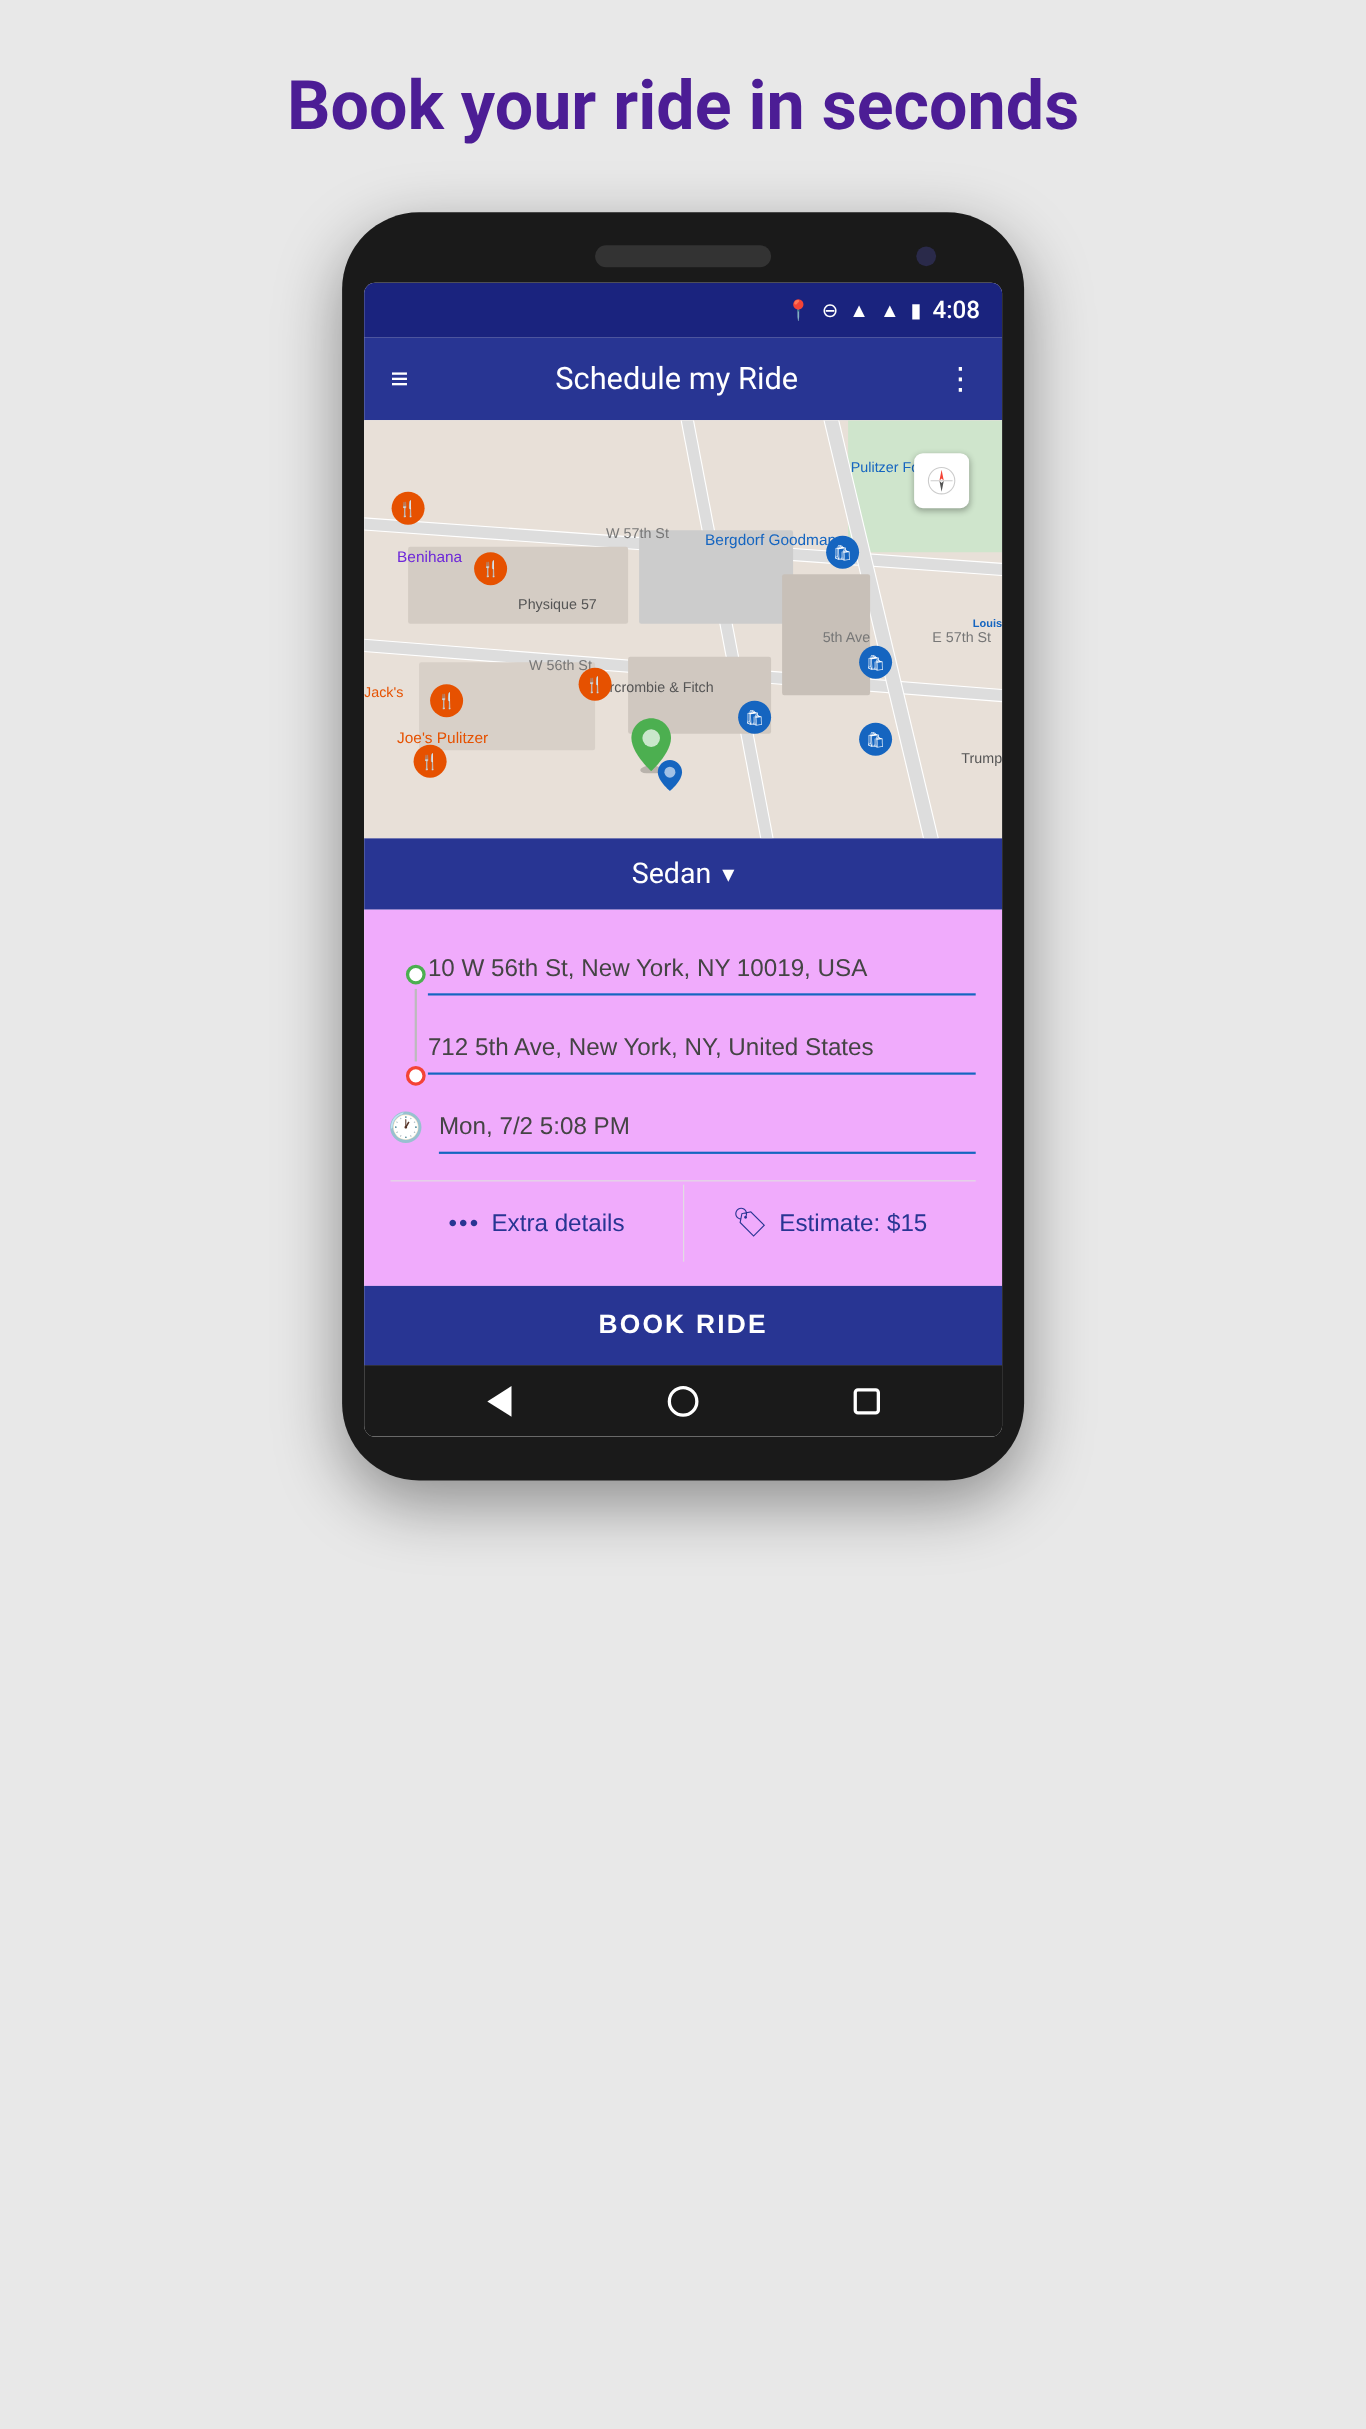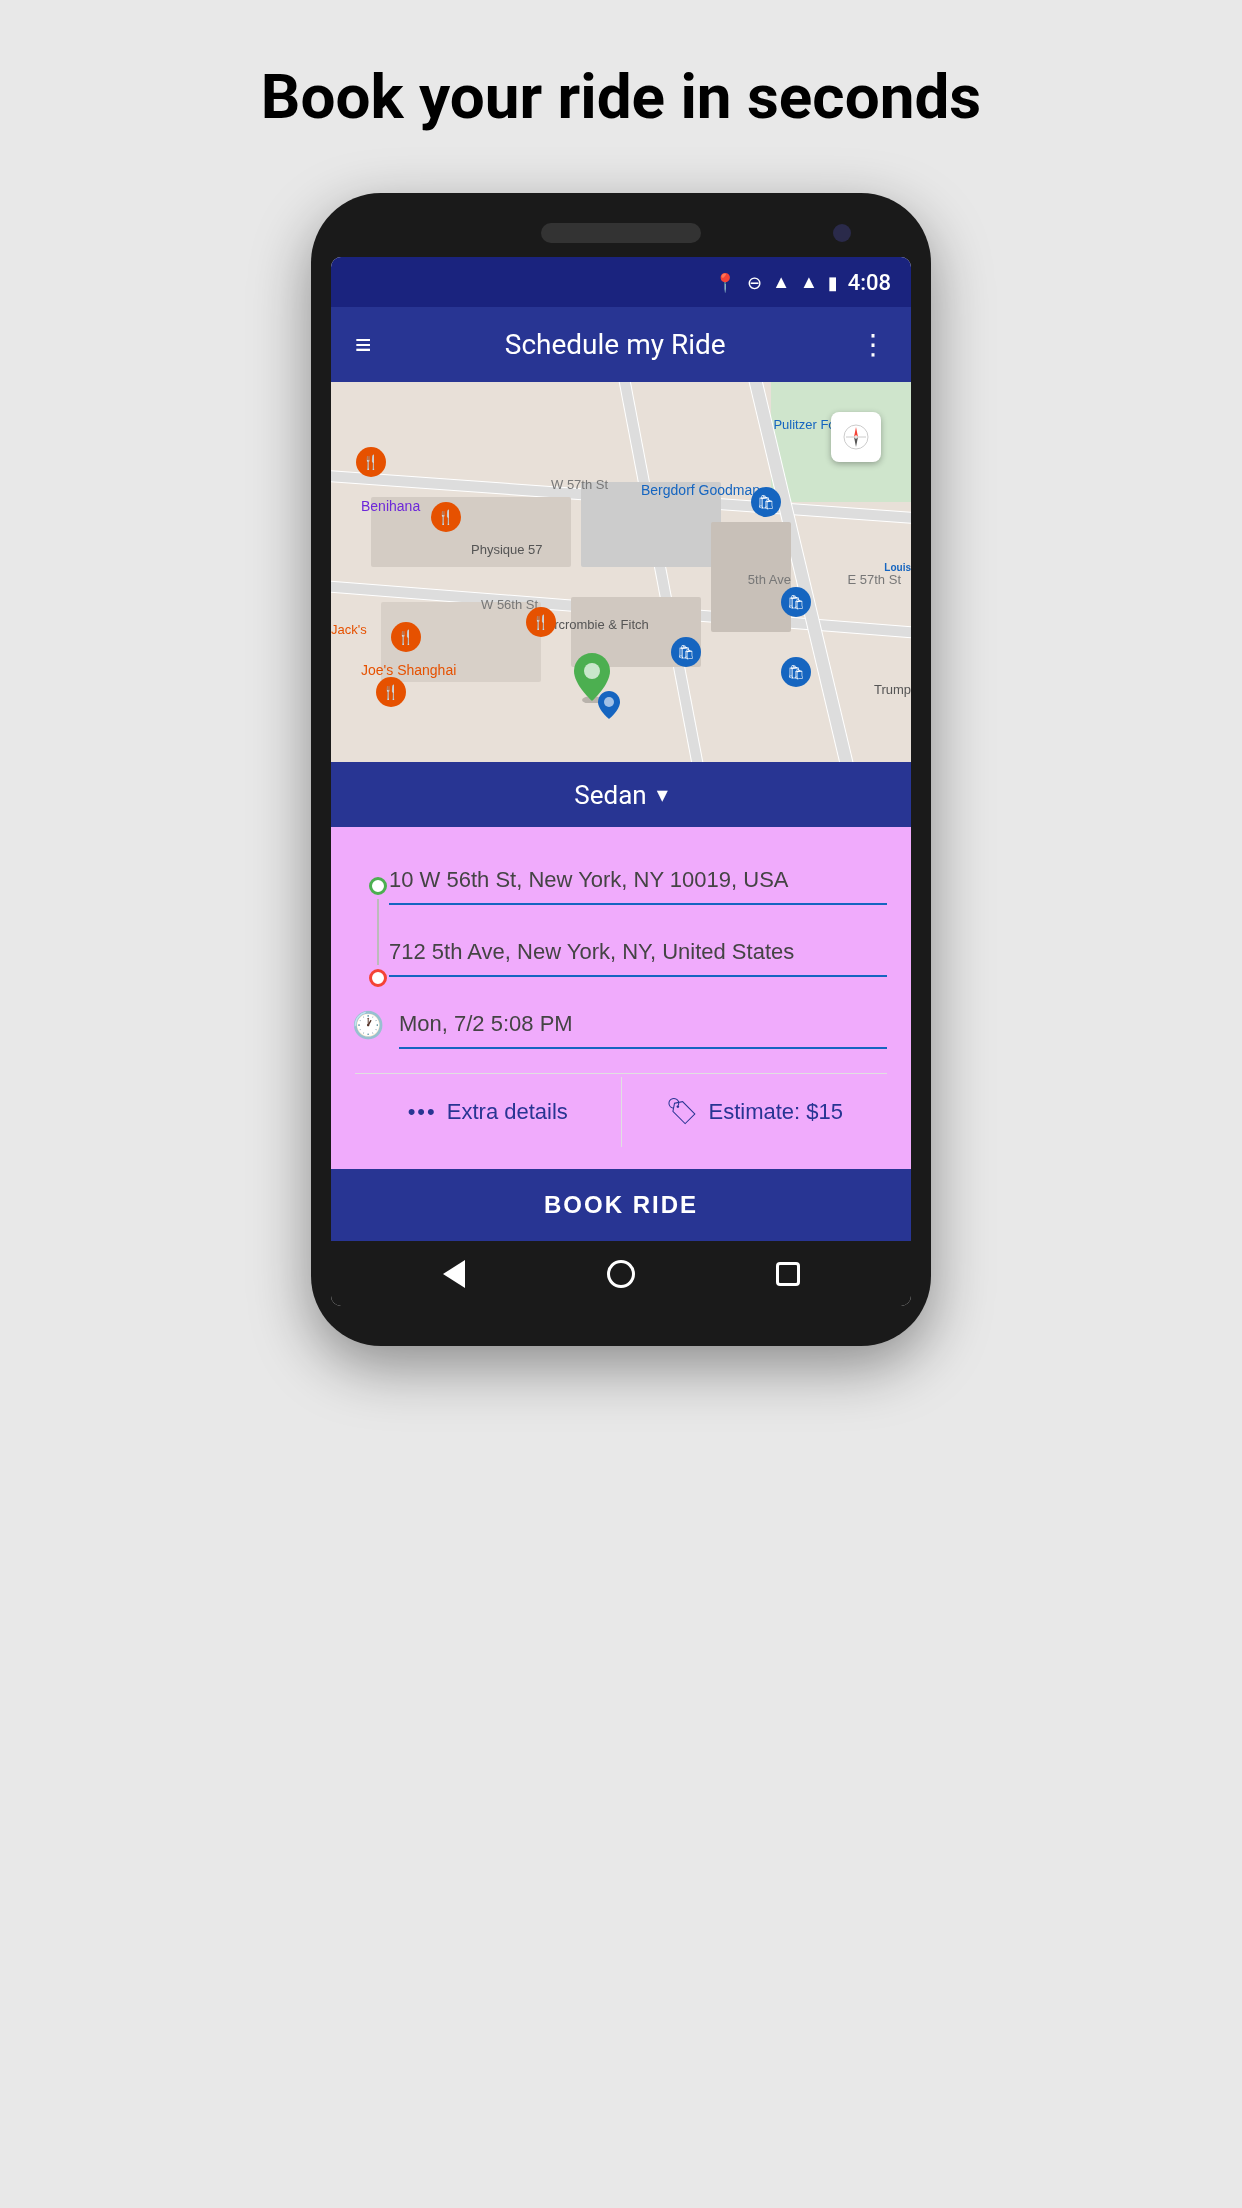--- a/index.html
+++ b/index.html
@@ -11,21 +11,21 @@
       align-items: center;
       min-height: 2208px;
       width: 1242px;
       font-family: 'Roboto', Arial, sans-serif;
       padding-top: 60px;
     }
 
     .page-headline {
       font-size: 62px;
       font-weight: 700;
-      color: #000000;
+      color: #4c1d95;
       margin-bottom: 60px;
     }
 
     
     .phone-shell {
       width: 620px;
       background: #1a1a1a;
       border-radius: 70px;
       padding: 30px 20px 40px 20px;
       box-shadow: 0 20px 60px rgba(0,0,0,0.4);
@@ -514,21 +514,21 @@
         <rect x="390" y="140" width="80" height="110" fill="#c8c0b8" rx="2"></rect>
       </svg>
 
       <span class="map-label map-text-benihana">Benihana</span>
       <span class="map-label map-text-57">W 57th St</span>
       <span class="map-label map-text-physique">Physique 57</span>
       <span class="map-label map-text-bergdorf">Bergdorf Goodman</span>
       <span class="map-label map-text-pulitzer">Pulitzer Fountain</span>
       <span class="map-label map-text-abercrombie">Abercrombie &amp; Fitch</span>
       <span class="map-label map-text-56">W 56th St</span>
-      <span class="map-label map-text-joes">Joe's Shanghai</span>
+      <span class="map-label map-text-joes">Joe's Pulitzer</span>
       <span class="map-label map-text-5th">5th Ave</span>
       <span class="map-label map-text-e57">E 57th St</span>
       <span class="map-label map-text-trump">Trump</span>
       <span class="map-label map-text-louis">Louis</span>
       <span class="map-label map-text-jack">Jack's</span>
 
       <div class="food-pin" style="top:65px; left:25px;">🍴</div>
       <div class="food-pin" style="top:120px; left:100px;">🍴</div>
       <div class="food-pin" style="top:240px; left:60px;">🍴</div>
       <div class="food-pin" style="top:295px; left:45px;">🍴</div>

